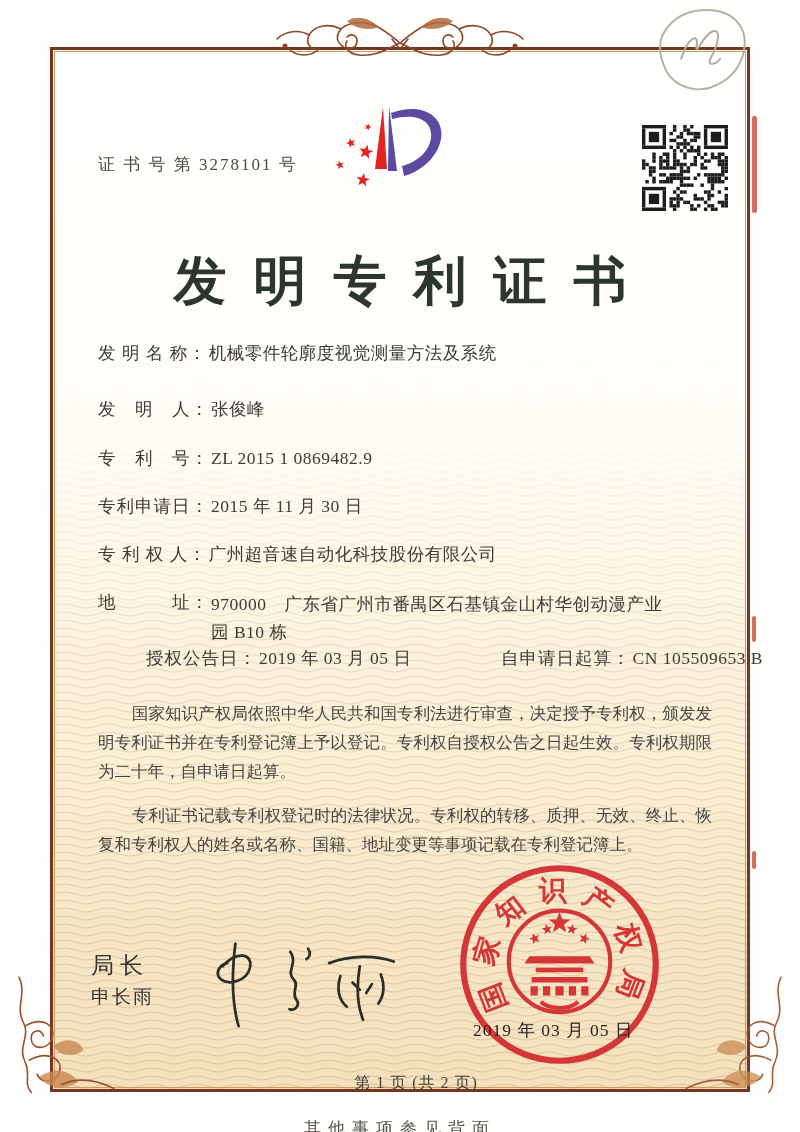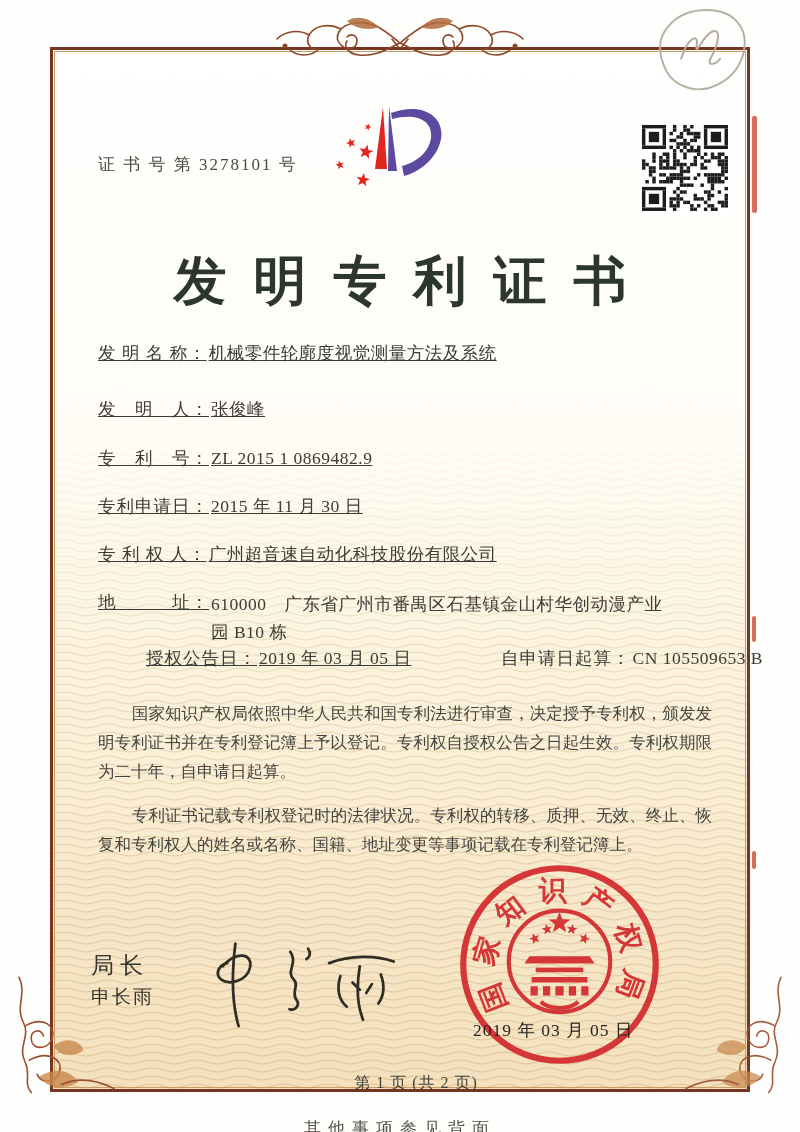--- a/index.html
+++ b/index.html
@@ -24,21 +24,21 @@
   .sm2{left:752px;top:616px;width:4px;height:26px;}
   .sm3{left:752px;top:851px;width:4px;height:18px;}
 
   .cert-no{position:absolute;left:45px;top:71px;font-size:17px;letter-spacing:2px;color:#4b4a45;margin-top:32px;}
   .logo{position:absolute;left:272px;top:53px;width:130px;height:105px;}
   .qr{position:absolute;left:587px;top:73px;width:93px;height:93px;}
 
   .cert-title{position:absolute;top:196px;left:0;width:100%;text-align:center;
               font-size:53px;font-weight:700;letter-spacing:27px;text-indent:27px;color:#2c352e;}
 
-  .field-row{position:absolute;left:45px;font-size:17.5px;color:#3c3b35;white-space:nowrap;text-decoration:underline;}
+  .field-row{position:absolute;left:45px;font-size:17.5px;color:#3c3b35;white-space:nowrap;}
   .f-label{letter-spacing:1px;}
   .f-value{margin-left:2px;letter-spacing:.5px;}
   .r0{top:291px}.r1{top:347px}.r2{top:396px}.r3{top:444px}.r4{top:492px}.r5{top:540px}.r6{top:596px}
   .r5 .f-value{display:inline-block;width:468px;vertical-align:top;line-height:1.62;white-space:normal;}
   .r6{width:614px;margin-left:48px;}
   .r6 .pair2{position:absolute;left:355px;top:0;white-space:nowrap;}
 
   .paras{position:absolute;left:45px;top:634px;width:614px;z-index:2;}
   .para{margin:15px 0 4px 0;text-indent:2.05em;font-size:16.5px;line-height:1.76;
         color:#45443e;text-align:justify;}
@@ -370,21 +370,21 @@
     <div class="field-row r2">
       <span class="f-label">专　利　号：</span><span class="f-value">ZL 2015 1 0869482.9</span>
     </div>
     <div class="field-row r3">
       <span class="f-label">专利申请日：</span><span class="f-value">2015 年 11 月 30 日</span>
     </div>
     <div class="field-row r4">
       <span class="f-label">专 利 权 人：</span><span class="f-value">广州超音速自动化科技股份有限公司</span>
     </div>
     <div class="field-row r5">
-      <span class="f-label">地　　　址：</span><span class="f-value">610000　广东省广州市番禺区石基镇金山村华创动漫产业园 B10 栋</span>
+      <span class="f-label">地　　　址：</span><span class="f-value">970000　广东省广州市番禺区石基镇金山村华创动漫产业园 B10 栋</span>
     </div>
     <div class="field-row r6">
       <span><span class="f-label">授权公告日：</span><span class="f-value">2019 年 03 月 05 日</span></span>
       <span class="pair2"><span class="f-label">自申请日起算：</span><span class="f-value">CN 105509653 B</span></span>
     </div>
 
     <div class="paras">
       <p class="para">国家知识产权局依照中华人民共和国专利法进行审查，决定授予专利权，颁发发明专利证书并在专利登记簿上予以登记。专利权自授权公告之日起生效。专利权期限为二十年，自申请日起算。</p>
       <p class="para">专利证书记载专利权登记时的法律状况。专利权的转移、质押、无效、终止、恢复和专利权人的姓名或名称、国籍、地址变更等事项记载在专利登记簿上。</p>
     </div>

